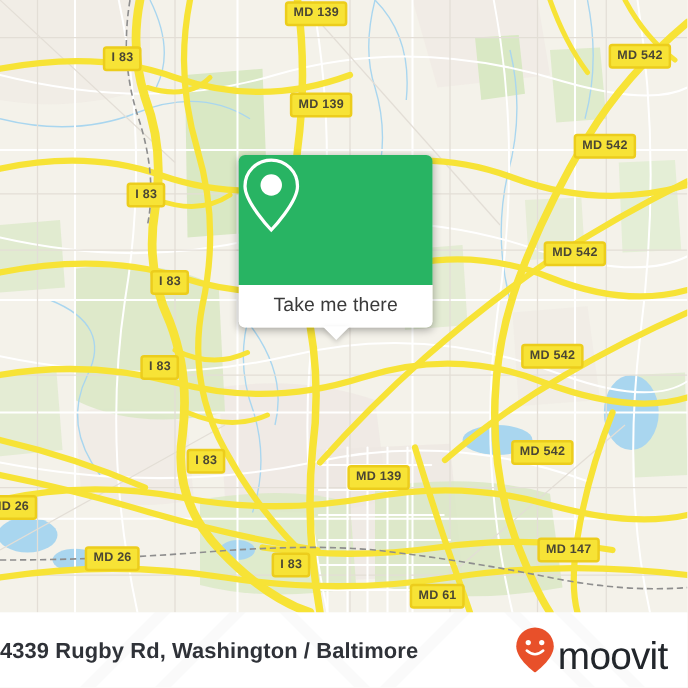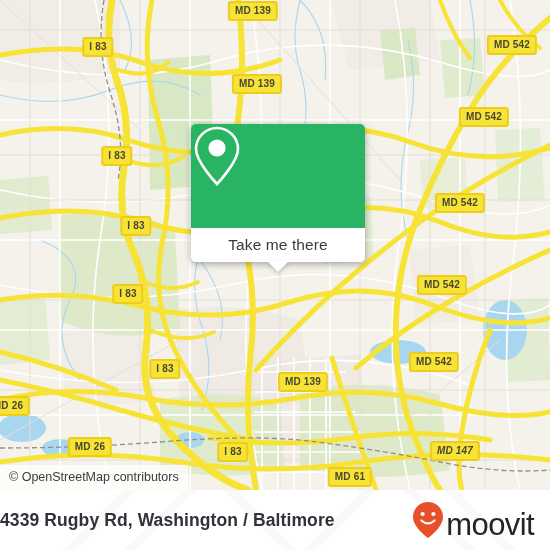--- a/index.html
+++ b/index.html
@@ -45,21 +45,21 @@
     font-size:12.5px;
     line-height:14px;
     padding:5px 9px 6px 9px;
     white-space:nowrap;
   }
 
   
   .popup{
     position:absolute;
     left:191px;top:124px;
-    width:174px;
+    width:155px;
     border-radius:5px;
     box-shadow:0 2px 7px rgba(0,0,0,.33);
     overflow:visible;
     z-index:40;
   }
   .popup-top{
     background:#28b463;
     border-radius:5px 5px 0 0;
     height:104px;
     display:flex;align-items:center;justify-content:center;
@@ -280,27 +280,26 @@
         <div class="shield" style="left: 98px; top: 47px;">I 83</div>
         <div class="shield" style="left: 117px; top: 156px;">I 83</div>
         <div class="shield" style="left: 460px; top: 203px;">MD 542</div>
         <div class="shield" style="left: 136px; top: 226px;">I 83</div>
         <div class="shield" style="left: 128px; top: 294px;">I 83</div>
         <div class="shield" style="left: 442px; top: 285px;">MD 542</div>
         <div class="shield" style="left: 434px; top: 362px;">MD 542</div>
         <div class="shield" style="left: 165px; top: 369px;">I 83</div>
         <div class="shield" style="left: 303px; top: 382px;">MD 139</div>
         <div class="shield" style="left: 8px; top: 406px;">MD 26</div>
-        <div class="shield" style="left: 455px; top: 451px; font-style: italic;">MD 147</div>
+        <div class="shield" style="left: 455px; top: 440px;">MD 147</div>
         <div class="shield" style="left: 90px; top: 447px;">MD 26</div>
         <div class="shield" style="left: 233px; top: 452px;">I 83</div>
         <div class="shield" style="left: 350px; top: 477px;">MD 61</div>
       </div>
 
-    <div class="attrib">© OpenStreetMap contributors</div>
 
     <div class="popup">
       <div class="popup-top">
         <svg width="52" height="64" viewBox="0 0 52 64">
           <path d="M26 4 C14.4 4 5 13.4 5 25 C5 38 26 60 26 60 C26 60 47 38 47 25 C47 13.4 37.6 4 26 4 Z" fill="none" stroke="#ffffff" stroke-width="2.6"></path>
           <circle cx="26" cy="24" r="8.6" fill="#ffffff"></circle>
         </svg>
       </div>
       <div class="popup-bottom">
         <span class="popup-label">Take me there</span>

